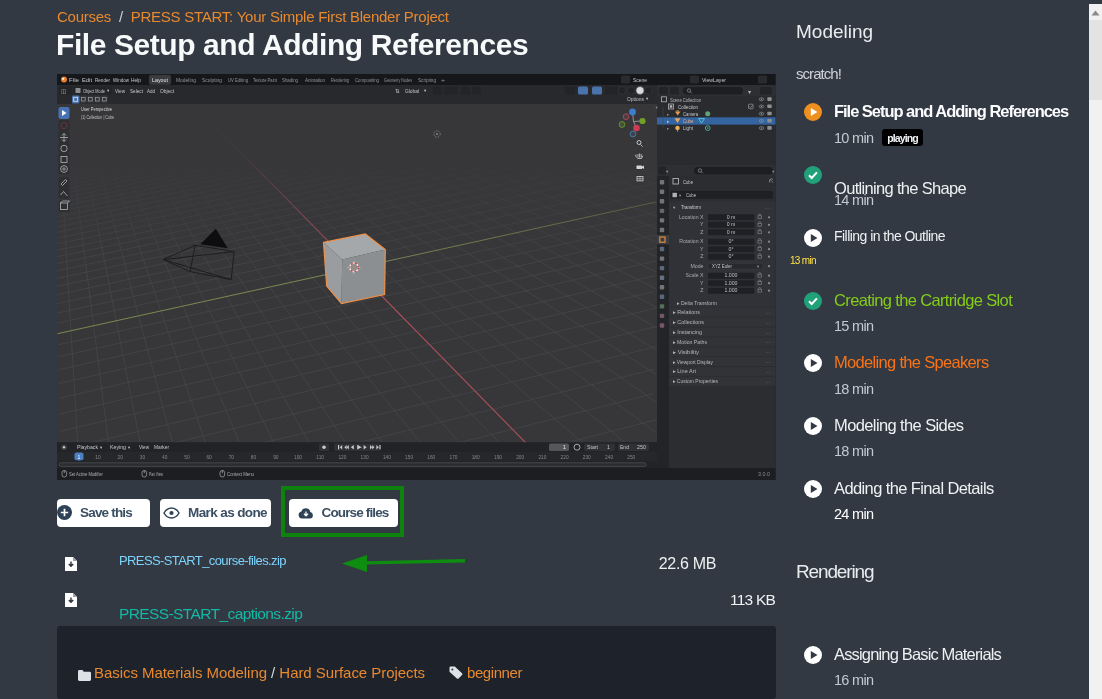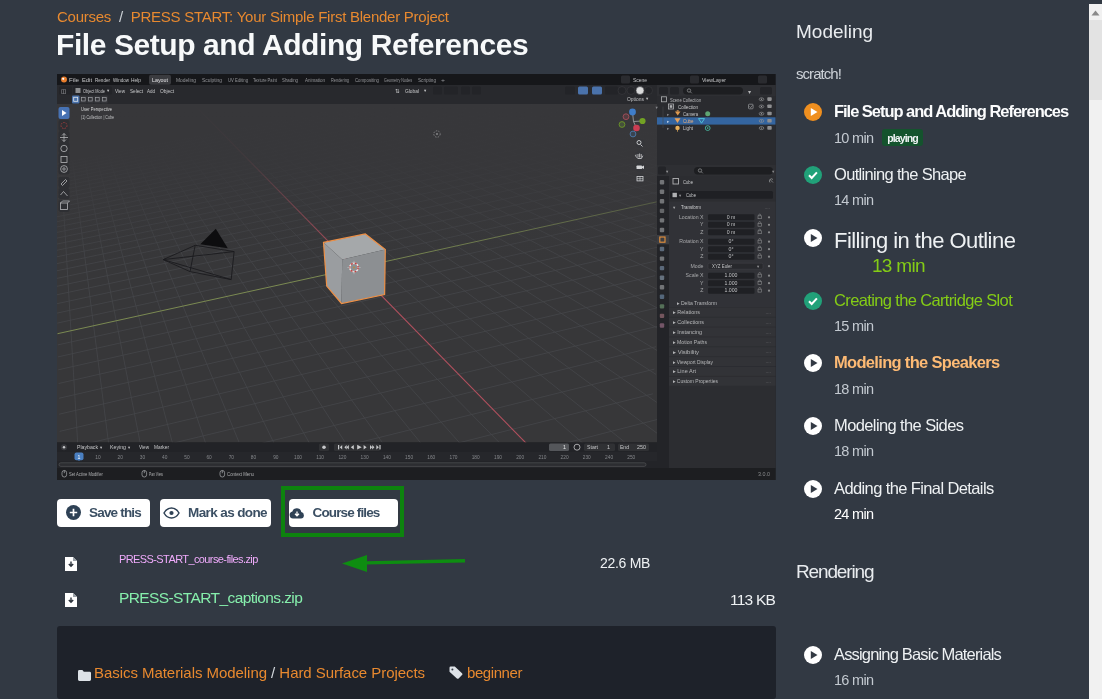--- a/index.html
+++ b/index.html
@@ -403,101 +403,101 @@
 <rect x="612" y="283.05" width="106.5" height="9" fill="#323337"></rect>
 <text x="616" y="289.55" font-size="5.2" fill="#b6b7b9" textLength="40" lengthAdjust="spacingAndGlyphs">▸ Viewport Display</text>
 <text x="714" y="289.05" font-size="5" fill="#707174" text-anchor="end">....</text>
 <rect x="612" y="292.9" width="106.5" height="9" fill="#323337"></rect>
 <text x="616" y="299.4" font-size="5.2" fill="#b6b7b9" textLength="23" lengthAdjust="spacingAndGlyphs">▸ Line Art</text>
 <text x="714" y="298.9" font-size="5" fill="#707174" text-anchor="end">....</text>
 <rect x="612" y="302.75" width="106.5" height="9" fill="#323337"></rect>
 <text x="616" y="309.25" font-size="5.2" fill="#b6b7b9" textLength="45" lengthAdjust="spacingAndGlyphs">▸ Custom Properties</text>
 <text x="714" y="308.75" font-size="5" fill="#707174" text-anchor="end">....</text>
 </svg></div>
-<div class="abs" style="left:57px;top:499px;width:93px;height:27.5px;background:#fff;border-radius:4px;display:flex;align-items:center;justify-content:center;color:#3b4f63;font-size:13.5px;font-weight:700;white-space:nowrap">
+<div class="abs" style="left:57px;top:499px;width:93px;height:27.5px;background:#fff;border-radius:4px;display:flex;align-items:center;justify-content:flex-start;color:#3b4f63;font-size:13.5px;font-weight:700;white-space:nowrap">
     <svg width="15" height="15" viewBox="0 0 15 15">
       <circle cx="7.5" cy="7.5" r="7.5" fill="#2e4155"></circle>
       <path d="M7.5 3.8v7.4M3.8 7.5h7.4" stroke="#fff" stroke-width="1.7"></path>
     </svg>
     <span style="margin-left:8px;letter-spacing:-0.81px">Save this</span>
   </div>
 <div class="abs" style="left:159.5px;top:499px;width:111px;height:27.5px;background:#fff;border-radius:4px;display:flex;align-items:center;justify-content:center;color:#3b4f63;font-size:13.5px;font-weight:700;white-space:nowrap">
     <svg width="17" height="12" viewBox="0 0 17 12">
       <path d="M1 6s2.8-5 7.5-5S16 6 16 6s-2.8 5-7.5 5S1 6 1 6z" fill="none" stroke="#2e4155" stroke-width="1.5"></path>
       <circle cx="8.5" cy="6" r="2.1" fill="#2e4155"></circle>
     </svg>
     <span style="margin-left:8px;letter-spacing:-0.61px">Mark as done</span>
   </div>
-<div class="abs" style="left:288.5px;top:499px;width:109px;height:27.5px;background:#fff;border-radius:4px;display:flex;align-items:center;justify-content:flex-start;color:#3b4f63;font-size:13.5px;font-weight:700;white-space:nowrap">
+<div class="abs" style="left:288.5px;top:499px;width:109px;height:27.5px;background:#fff;border-radius:4px;display:flex;align-items:center;justify-content:center;color:#3b4f63;font-size:13.5px;font-weight:700;white-space:nowrap">
     <svg width="16" height="12" viewBox="0 0 16 12">
       <path d="M4 11.5a3.6 3.6 0 01-.6-7.1A4.6 4.6 0 0112.3 5 3.3 3.3 0 0112 11.5z" fill="#2e4155"></path>
       <path d="M8 4.5v4M6 6.8l2 2 2-2" stroke="#fff" stroke-width="1.3" fill="none"></path>
     </svg>
     <span style="margin-left:8px;letter-spacing:-0.86px">Course files</span>
   </div>
 <div class="abs" style="left:280.5px;top:485.5px;width:115px;height:43px;border:4px solid #0d830e"></div>
 <svg class="abs" style="left:342px;top:552px" width="124" height="20" viewBox="0 0 124 20">
     <polygon points="0,11.5 25,3 25,20" fill="#0e8d11"></polygon>
     <polygon points="24,9.2 123,7 123,10.4 24,12.6" fill="#0e8d11"></polygon>
   </svg>
 <div class="abs" style="left:65px;top:557px"><svg width="12" height="14" viewBox="0 0 12 14">
       <path d="M0 0h8l4 4v10H0z" fill="#fff"></path>
       <path d="M8 0l4 4H8z" fill="#9aa1a8"></path>
       <path d="M6 4.5v4.5M3.8 7l2.2 2.3L8.2 7" stroke="#2b323b" stroke-width="1.4" fill="none"></path>
     </svg></div>
-<div class="abs" style="left:119px;top:553px;font-size:11px;letter-spacing:-0.6px;color:#f0abfc;white-space:nowrap">PRESS-START_course-files.zip</div>
-<div class="abs" style="left:600px;top:555px;width:175px;text-align:left;font-size:14px;letter-spacing:-0.3px;color:#eef1f3">22.6 MB</div>
+<div class="abs" style="left:119px;top:553px;font-size:13px;letter-spacing:-0.6px;color:#7dd3fc;white-space:nowrap">PRESS-START_course-files.zip</div>
+<div class="abs" style="left:600px;top:555px;width:175px;text-align:center;font-size:16px;letter-spacing:-0.3px;color:#eef1f3">22.6 MB</div>
 <div class="abs" style="left:65px;top:593px"><svg width="12" height="14" viewBox="0 0 12 14">
       <path d="M0 0h8l4 4v10H0z" fill="#fff"></path>
       <path d="M8 0l4 4H8z" fill="#9aa1a8"></path>
       <path d="M6 4.5v4.5M3.8 7l2.2 2.3L8.2 7" stroke="#2b323b" stroke-width="1.4" fill="none"></path>
     </svg></div>
-<div class="abs" style="left:119px;top:589px;font-size:15.5px;letter-spacing:-0.6px;color:#86efac;white-space:nowrap">PRESS-START_captions.zip</div>
+<div class="abs" style="left:119px;top:605px;font-size:15.5px;letter-spacing:-0.6px;color:#14b8a6;white-space:nowrap">PRESS-START_captions.zip</div>
 <div class="abs" style="left:600px;top:591px;width:175px;text-align:right;font-size:15.5px;letter-spacing:-0.8px;color:#eef1f3">113 KB</div>
 <div class="abs" style="left:57px;top:626px;width:718.5px;height:73px;background:#1e222a;border-radius:3px"></div>
 <div class="abs" style="left:78px;top:667px"><svg width="13" height="11" viewBox="0 0 13 11">
       <path d="M0 1.4A1.4 1.4 0 011.4 0h3l1.4 1.7h5.8A1.4 1.4 0 0113 3.1v6.5A1.4 1.4 0 0111.6 11H1.4A1.4 1.4 0 010 9.6z" fill="#dde2e7"></path>
     </svg></div>
 <div class="abs" style="left:94px;top:664px;font-size:15px;letter-spacing:-0.05px;color:#e8892f;white-space:nowrap">Basics Materials Modeling <span style="color:#d5dade">/</span> Hard Surface Projects</div>
 <div class="abs" style="left:448.5px;top:665px"><svg width="14" height="13" viewBox="0 0 14 13">
       <path d="M0.5 1.7A1.2 1.2 0 011.7 0.5h4.1l7.2 6.8a1.2 1.2 0 010 1.7l-3.4 3.4a1.2 1.2 0 01-1.7 0L0.5 5.8z" fill="#dde2e7"></path>
       <circle cx="3.4" cy="3.4" r="1" fill="#323943"></circle>
     </svg></div>
 <div class="abs" style="left:467px;top:664px;font-size:15px;letter-spacing:-0.42px;color:#e8892f">beginner</div>
 <div class="abs" style="left:796px;top:20.5px;font-size:19px;color:#e9ecef">Modeling</div>
 <div class="abs" style="left:796px;top:41.5px;font-size:15px;line-height:21.8px;color:#ced3d9;white-space:nowrap"><br><span style="letter-spacing:-0.94px">scratch!</span></div>
 <div class="abs" style="left:804px;top:103px;width:18px;height:18px"><svg width="18" height="18" viewBox="0 0 18 18">
       <circle cx="9" cy="9" r="9" fill="#ef8f1f"></circle>
       <polygon points="6.8,4.9 13.5,9 6.8,13.1" fill="#fff"></polygon>
     </svg></div>
 <div class="abs" style="left:834px;top:102px;font-size:16.5px;font-weight:700;color:#fbfcfd;letter-spacing:-1.03px;white-space:nowrap">File Setup and Adding References</div>
-<div class="abs" style="left:834px;top:129px;font-size:14.5px;letter-spacing:-0.7px;color:#c3c9d0;white-space:nowrap">10 min<span style="display:inline-block;margin-left:9px;background:#14532d;color:#f2f5f7;font-size:10.5px;font-weight:700;letter-spacing:-0.9px;padding:2.5px 5px;border-radius:3px;vertical-align:1px">playing</span></div>
+<div class="abs" style="left:834px;top:129px;font-size:14.5px;letter-spacing:-0.7px;color:#c3c9d0;white-space:nowrap">10 min<span style="display:inline-block;margin-left:9px;background:#000000;color:#f2f5f7;font-size:10.5px;font-weight:700;letter-spacing:-0.9px;padding:2.5px 5px;border-radius:3px;vertical-align:1px">playing</span></div>
 <div class="abs" style="left:804px;top:166px;width:18px;height:18px"><svg width="18" height="18" viewBox="0 0 18 18">
       <circle cx="9" cy="9" r="9" fill="#21a179"></circle>
       <path d="M5 9.2l2.7 2.8 5.2-5.6" fill="none" stroke="#fff" stroke-width="2"></path>
     </svg></div>
-<div class="abs" style="left:834px;top:165px;font-size:16.5px;font-weight:400;color:#eef1f3;letter-spacing:-0.68px;white-space:nowrap">Outlining the Shape</div>
+<div class="abs" style="left:834px;top:179px;font-size:16.5px;font-weight:400;color:#eef1f3;letter-spacing:-0.68px;white-space:nowrap">Outlining the Shape</div>
 <div class="abs" style="left:834px;top:191.5px;font-size:14.5px;letter-spacing:-0.7px;color:#c3c9d0;white-space:nowrap">14 min</div>
 <div class="abs" style="left:804px;top:229px;width:18px;height:18px"><svg width="18" height="18" viewBox="0 0 18 18">
       <circle cx="9" cy="9" r="9" fill="#fff"></circle>
       <polygon points="6.8,4.9 13.5,9 6.8,13.1" fill="#323943"></polygon>
     </svg></div>
-<div class="abs" style="left:834px;top:228px;font-size:22px;font-weight:400;color:#eef1f3;letter-spacing:-0.54px;white-space:nowrap">Filling in the Outline</div>
-<div class="abs" style="left:872px;top:254.5px;font-size:19px;letter-spacing:-0.7px;color:#84cc16;white-space:nowrap">13 min</div>
+<div class="abs" style="left:834px;top:228px;font-size:14px;font-weight:400;color:#eef1f3;letter-spacing:-0.54px;white-space:nowrap">Filling in the Outline</div>
+<div class="abs" style="left:790px;top:254.5px;font-size:10px;letter-spacing:-0.7px;color:#fde047;white-space:nowrap">13 min</div>
 <div class="abs" style="left:804px;top:292px;width:18px;height:18px"><svg width="18" height="18" viewBox="0 0 18 18">
       <circle cx="9" cy="9" r="9" fill="#21a179"></circle>
       <path d="M5 9.2l2.7 2.8 5.2-5.6" fill="none" stroke="#fff" stroke-width="2"></path>
     </svg></div>
 <div class="abs" style="left:834px;top:291px;font-size:16.5px;font-weight:400;color:#84cc16;letter-spacing:-0.64px;white-space:nowrap">Creating the Cartridge Slot</div>
 <div class="abs" style="left:834px;top:317.5px;font-size:14.5px;letter-spacing:-0.7px;color:#c3c9d0;white-space:nowrap">15 min</div>
 <div class="abs" style="left:804px;top:354px;width:18px;height:18px"><svg width="18" height="18" viewBox="0 0 18 18">
       <circle cx="9" cy="9" r="9" fill="#fff"></circle>
       <polygon points="6.8,4.9 13.5,9 6.8,13.1" fill="#323943"></polygon>
     </svg></div>
-<div class="abs" style="left:834px;top:353px;font-size:16.5px;font-weight:700;color:#fdba74;letter-spacing:-0.68px;white-space:nowrap">Modeling the Speakers</div>
+<div class="abs" style="left:834px;top:353px;font-size:16.5px;font-weight:400;color:#f97316;letter-spacing:-0.68px;white-space:nowrap">Modeling the Speakers</div>
 <div class="abs" style="left:834px;top:380.5px;font-size:14.5px;letter-spacing:-0.7px;color:#c3c9d0;white-space:nowrap">18 min</div>
 <div class="abs" style="left:804px;top:417px;width:18px;height:18px"><svg width="18" height="18" viewBox="0 0 18 18">
       <circle cx="9" cy="9" r="9" fill="#fff"></circle>
       <polygon points="6.8,4.9 13.5,9 6.8,13.1" fill="#323943"></polygon>
     </svg></div>
 <div class="abs" style="left:834px;top:416px;font-size:16.5px;font-weight:400;color:#eef1f3;letter-spacing:-0.61px;white-space:nowrap">Modeling the Sides</div>
 <div class="abs" style="left:834px;top:443px;font-size:14.5px;letter-spacing:-0.7px;color:#c3c9d0;white-space:nowrap">18 min</div>
 <div class="abs" style="left:804px;top:480px;width:18px;height:18px"><svg width="18" height="18" viewBox="0 0 18 18">
       <circle cx="9" cy="9" r="9" fill="#fff"></circle>
       <polygon points="6.8,4.9 13.5,9 6.8,13.1" fill="#323943"></polygon>

